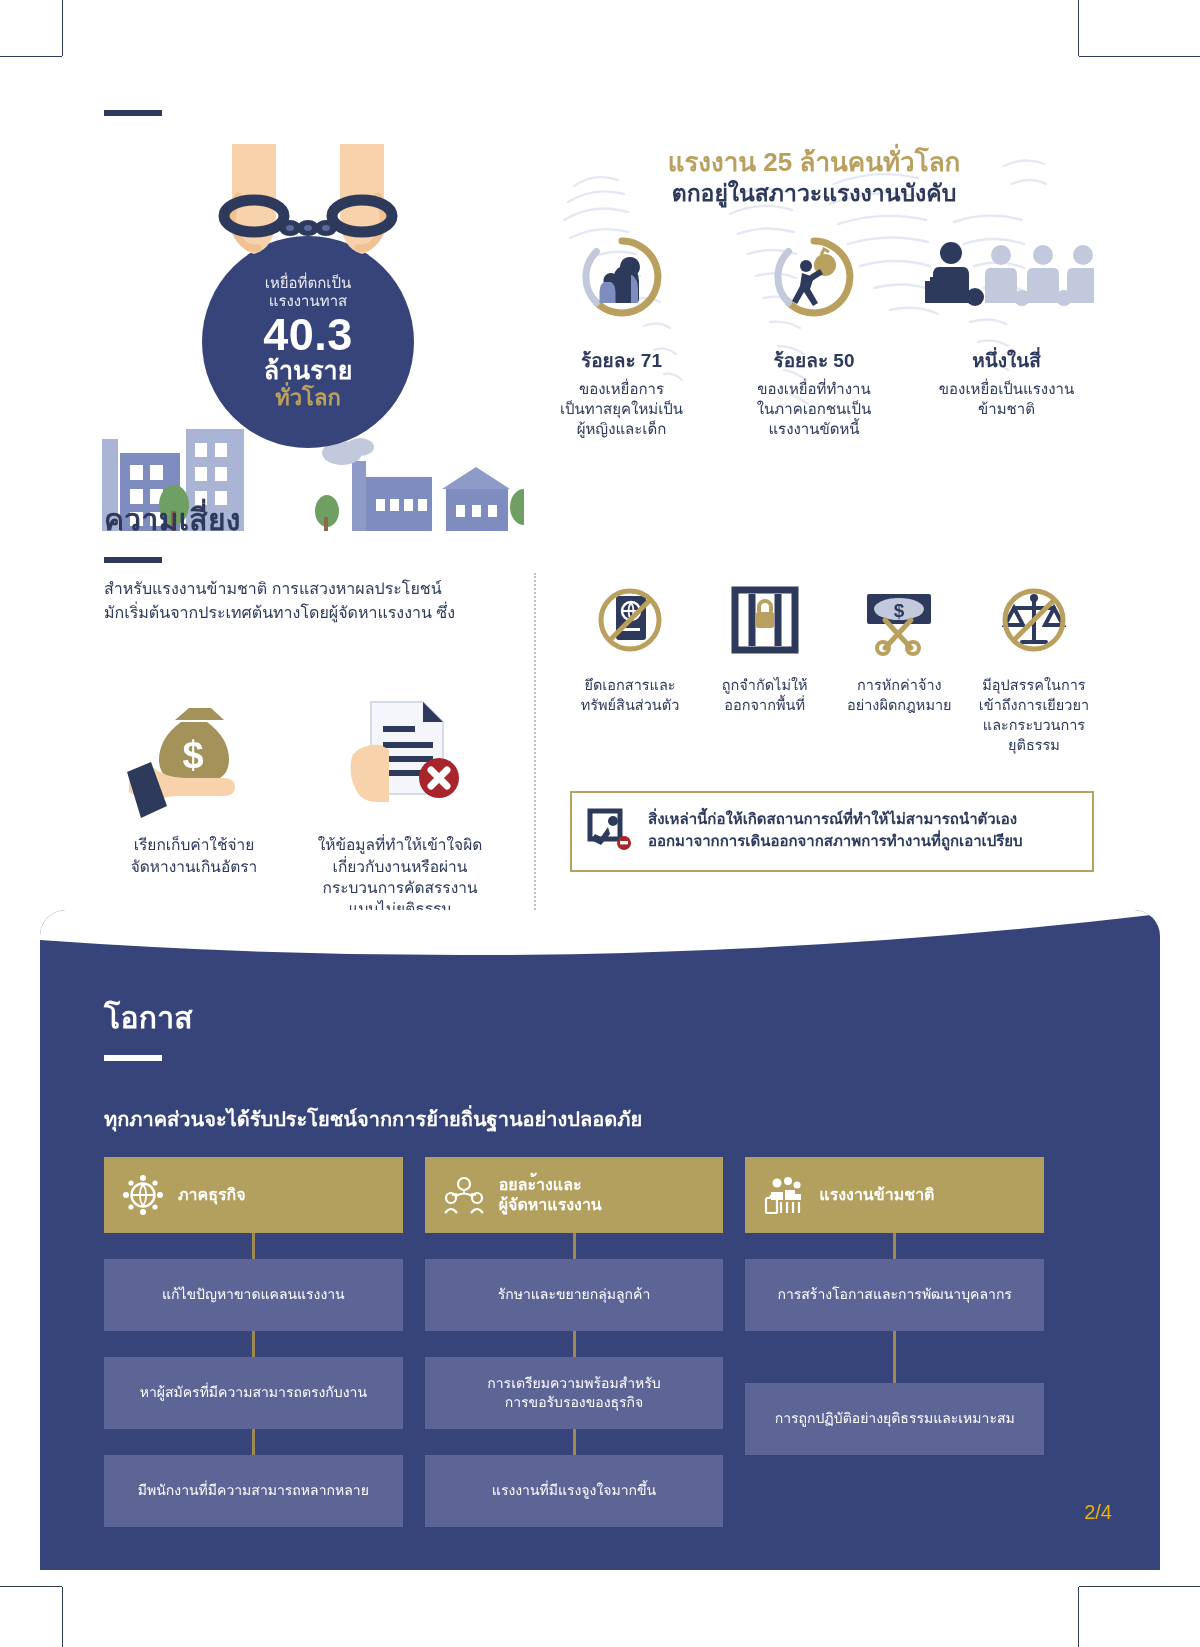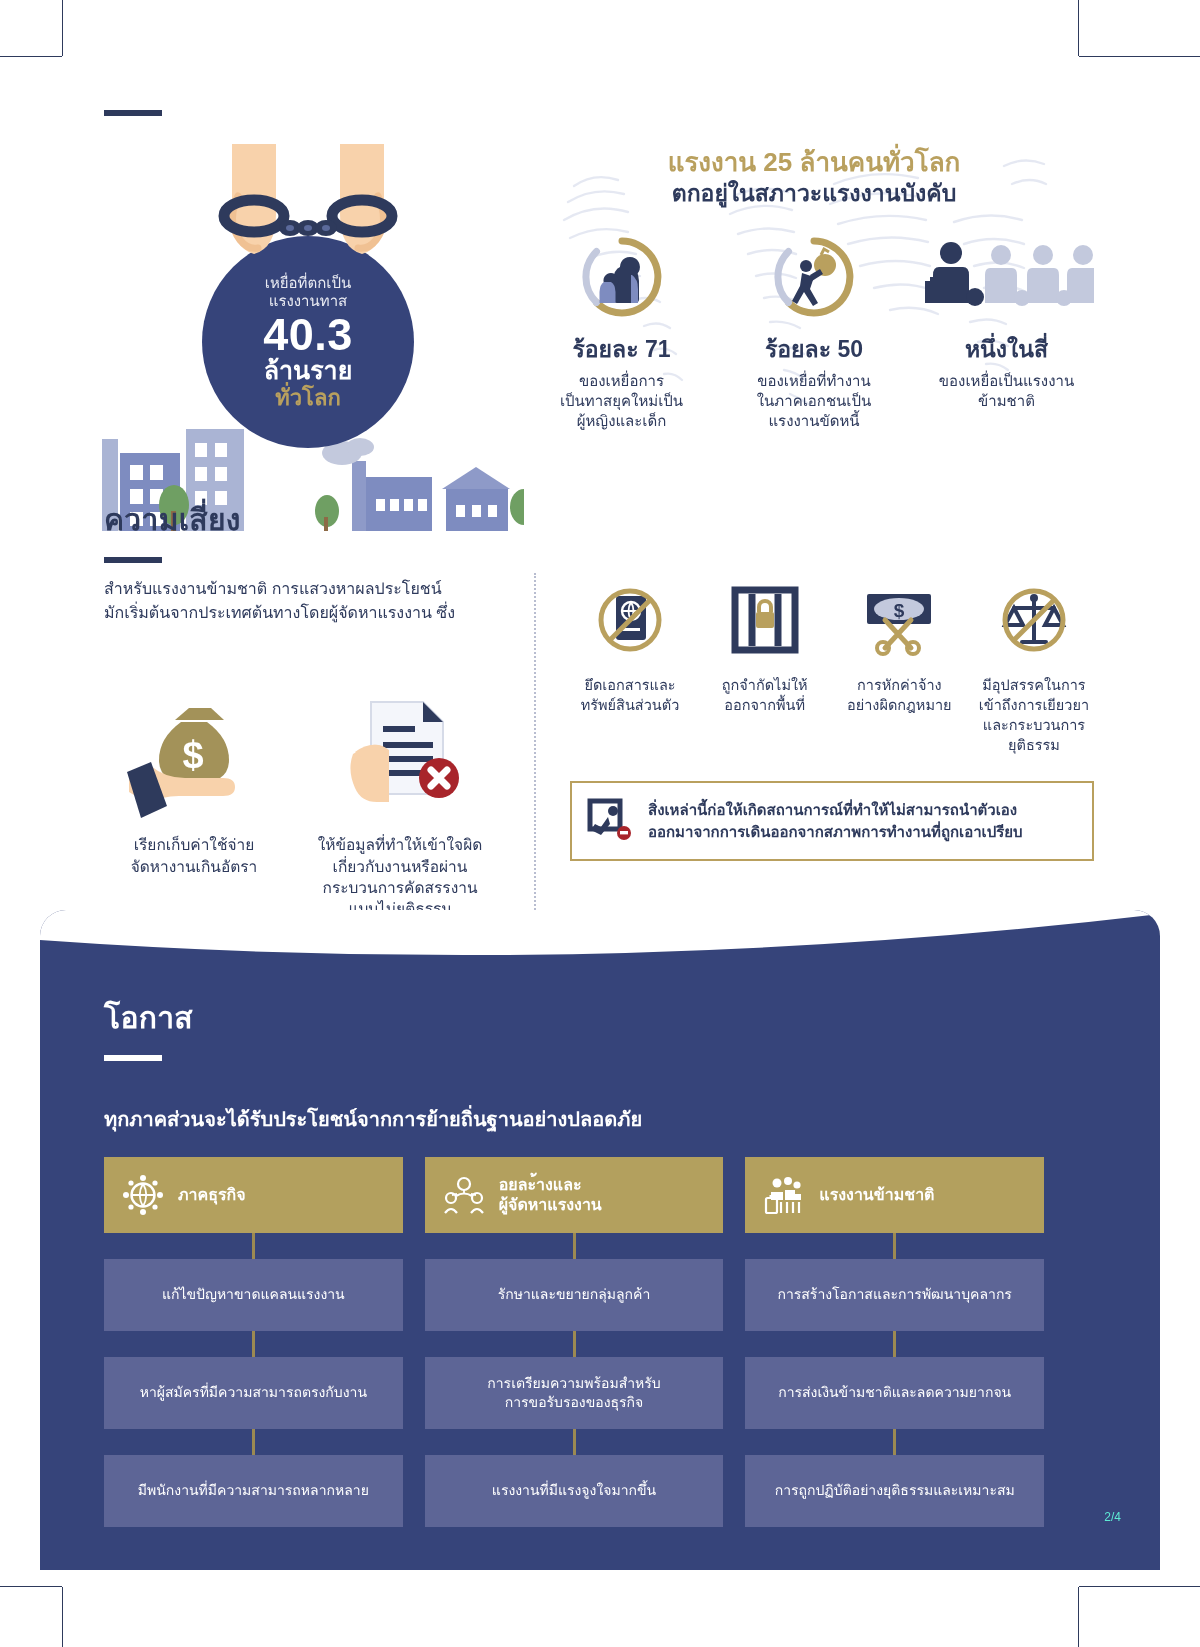--- a/index.html
+++ b/index.html
@@ -52,41 +52,41 @@
 
   
   .stats{position:absolute;left:430px;top:0;width:560px;height:400px;}
   .worldmap{position:absolute;left:0;top:0;width:560px;height:330px;opacity:.5;}
   .stats-head{position:relative;text-align:center;padding-top:20px;z-index:2;}
   .stats-head .l1{font-size:26px;font-weight:bold;color:#b9a05e;line-height:1.25;}
   .stats-head .l2{font-size:23px;font-weight:bold;color:#2e3a5c;line-height:1.25;}
   .stat-row{position:relative;display:flex;justify-content:space-between;margin-top:24px;z-index:2;}
   .stat{width:175px;text-align:center;}
   .stat .ficon{height:92px;display:flex;align-items:center;justify-content:center;}
-  .stat .val{font-size:23px;font-weight:bold;color:#2e3a5c;margin-top:8px;}
+  .stat .val{font-size:19px;font-weight:bold;color:#2e3a5c;margin-top:22px;}
   .stat .desc{font-size:15px;color:#2e3a5c;line-height:1.32;margin-top:4px;}
 
   
   #risk{position:absolute;left:104px;top:496px;width:990px;}
   .risk-body{position:relative;margin-top:14px;height:390px;}
   .risk-left{position:absolute;left:0;top:0;width:400px;}
   .risk-intro{font-size:16px;color:#2e3a5c;line-height:1.48;}
   .risk-pair{display:flex;gap:26px;margin-top:60px;}
   .risk-item{width:180px;text-align:center;}
   .risk-item .pic{height:140px;display:flex;align-items:flex-end;justify-content:center;}
   .risk-item .lbl{font-size:15.5px;color:#2e3a5c;line-height:1.38;margin-top:10px;}
   .vdiv{position:absolute;left:430px;top:-4px;width:0;height:345px;border-left:2px dotted #b8bdd0;}
   .risk-right{position:absolute;left:466px;top:0;width:524px;}
   .icon-row{display:flex;justify-content:space-between;}
   .icon-cell{width:120px;text-align:center;}
   .icon-cell .gi{height:86px;display:flex;align-items:center;justify-content:center;}
   .icon-cell .cap{font-size:14.5px;color:#2e3a5c;line-height:1.38;margin-top:12px;}
   .callout{
-    margin-top:26px;border:2px solid #b9a05e;background:#fff;
-    display:flex;align-items:center;gap:16px;padding:14px 18px 14px 14px;
+    margin-top:36px;border:2px solid #b9a05e;background:#fff;
+    display:flex;align-items:center;gap:16px;padding:14px 18px 14px 14px;font-family:Liberation Mono, monospace;
   }
   .callout .ci{flex:0 0 46px;}
   .callout .ctext{font-size:15px;font-weight:bold;color:#2e3a5c;line-height:1.45;}
 
   
   #opportunity{
     position:absolute;left:40px;top:910px;width:1120px;height:660px;
     background:#36447a;border-radius:26px 26px 0 0;overflow:hidden;
   }
   .curve{position:absolute;left:0;top:0;width:1120px;height:70px;}
@@ -99,21 +99,21 @@
   }
   .col-head .hi{flex:0 0 42px;height:42px;}
   .col-head .ht{font-size:16px;font-weight:bold;line-height:1.22;}
   .connector{height:26px;display:flex;justify-content:center;}
   .connector i{display:block;width:3px;height:100%;background:#9c8a52;}
   .cell{
     background:#5d6596;color:#fff;min-height:72px;
     display:flex;align-items:center;justify-content:center;text-align:center;
     font-size:14px;line-height:1.38;padding:10px 14px;
   }
-  .pageno{position:absolute;right:39px;bottom:46px;font-size:12px;color:#5eead4;}
+  .pageno{position:absolute;right:48px;bottom:46px;font-size:20px;color:#eab308;}
 </style>
 </head>
 <body>
 
 <div class="page">
 
   <span class="crop cm1"></span>
   <span class="crop cm2"></span>
   <span class="crop cm3"></span>
   <span class="crop cm4"></span>
@@ -549,21 +549,20 @@
             </svg>
             <div class="ht pre" style="white-space: pre-line;">แรงงานข้ามชาติ</div>
           </div>
           <div class="connector">
               <i></i>
             </div>
           <div class="cell pre" style="white-space: pre-line;">การสร้างโอกาสและการพัฒนาบุคลากร</div>
           <div class="connector">
               <i></i>
             </div>
-          <div class="cell pre" style="white-space: pre-line;">การส่งเงินข้ามชาติและลดความยากจน</div>
           <div class="connector">
               <i></i>
             </div>
           <div class="cell pre" style="white-space: pre-line;">การถูกปฏิบัติอย่างยุติธรรมและเหมาะสม</div>
         </div>
 
       </div>
     </div>
 
     <div class="pageno">2/4</div>

